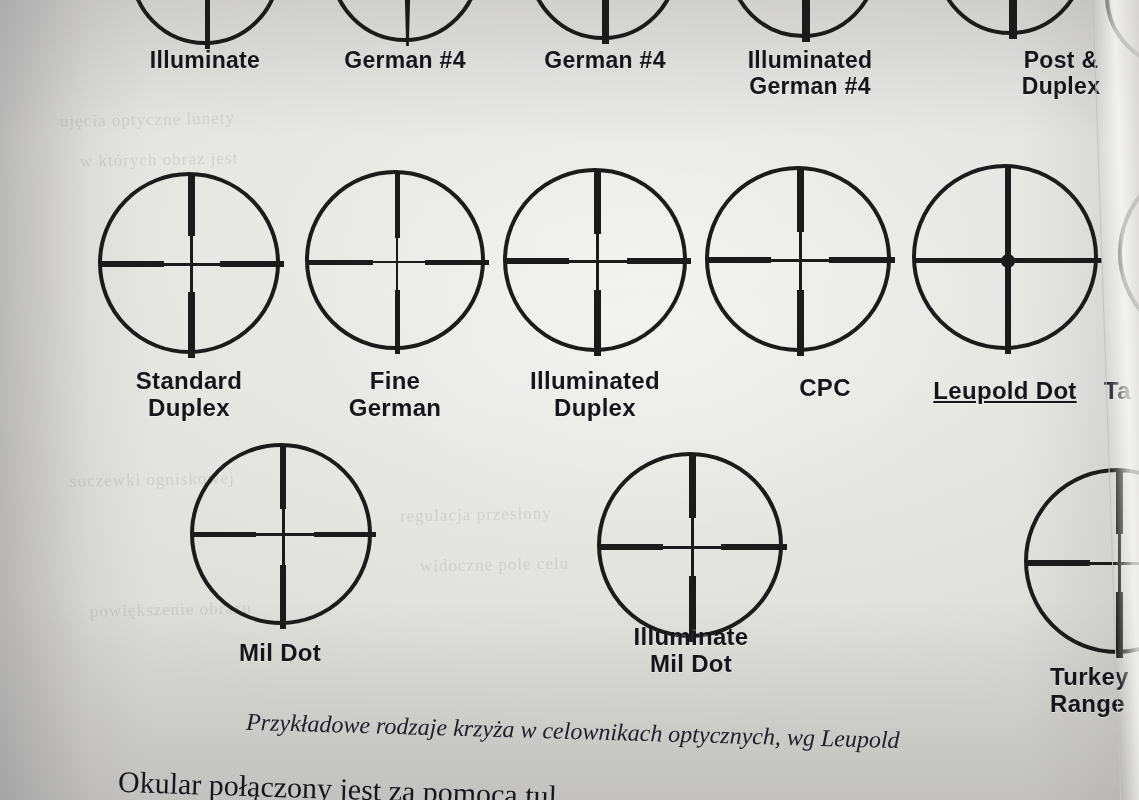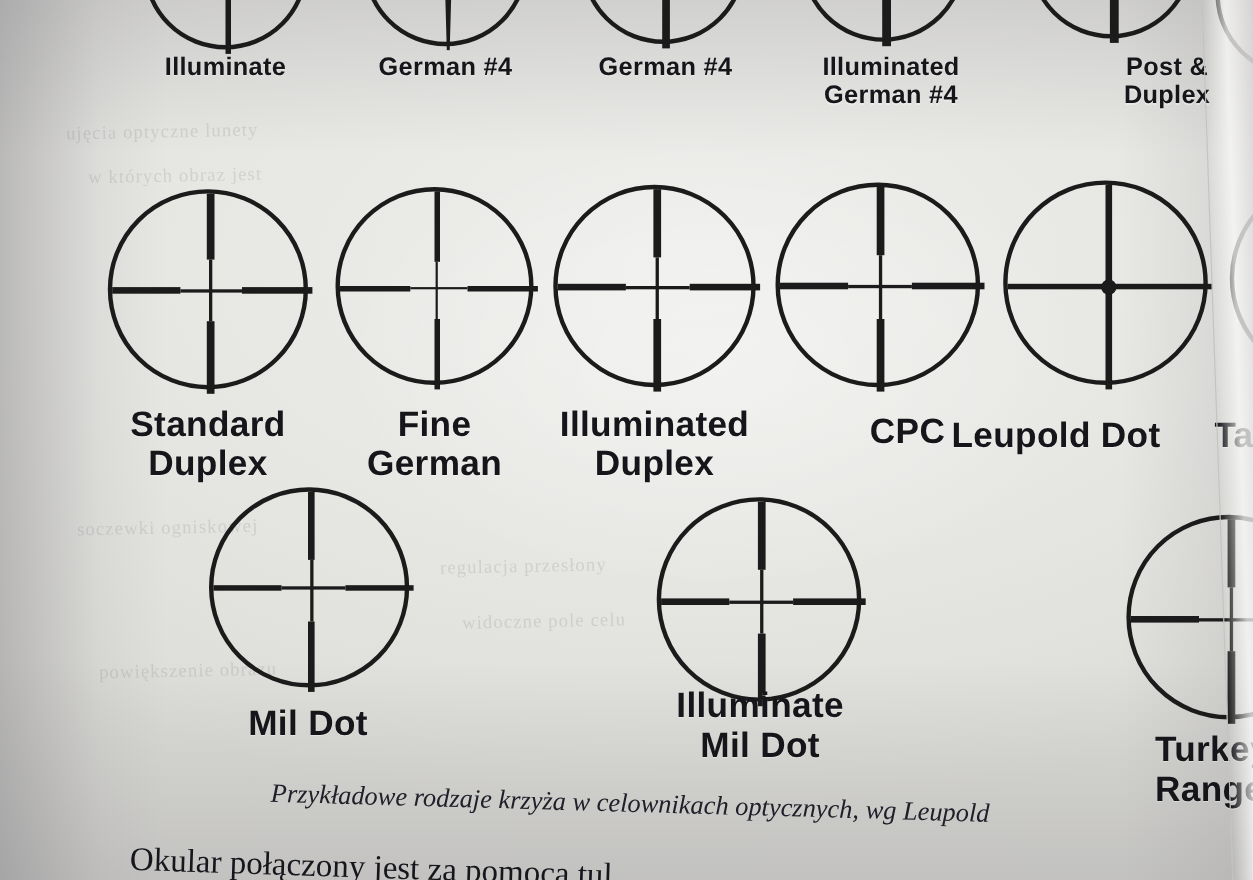--- a/index.html
+++ b/index.html
@@ -74,21 +74,21 @@
   .caption {
     position: absolute;
     text-align: center;
     font-weight: bold;
     color: #15151a;
     line-height: 1.12;
     letter-spacing: 0.3px;
     text-shadow: 0 1px 0 rgba(255,255,255,0.35);
   }
   .caption.small { font-size: 23px; }
-  .caption.mid { font-size: 32px; }
+  .caption.mid { font-size: 24px; }
 
   .figcaption {
     position: absolute;
     font-family: "Liberation Serif", serif;
     font-style: italic;
     font-size: 24px;
     color: #20202a;
     white-space: nowrap;
     transform: rotate(1.6deg);
   }
@@ -204,21 +204,21 @@
     <div class="h" style="left:62px; top:89px; width:58px; height:3px;"></div>
     <div class="h" style="left:120px; top:87px; width:66px; height:6px;"></div>
   </div>
   <div class="caption mid" style="left:732px; top:375px; width:186px;">CPC</div>
 
   <div class="reticle" style="left:912px; top:164px; width:186px; height:186px;">
     <div class="v" style="left:89px; top:0; width:6px; height:186px;"></div>
     <div class="h" style="left:0; top:90px; width:186px; height:5px;"></div>
     <div style="position:absolute; left:85px; top:86px; width:14px; height:14px; background:#1b1b1b; border-radius:50%;"></div>
   </div>
-  <div class="caption mid" style="left:860px; top:378px; width:200px;">Leupold Dot</div>
+  <div class="caption mid" style="left:905px; top:378px; width:200px;text-decoration:underline;">Leupold Dot</div>
 
   <div class="reticle" style="left:1118px; top:160px; width:186px; height:186px;"></div>
   <div class="caption mid" style="left:1104px; top:378px; width:60px; text-align:left;">Ta</div>
 
   <div class="reticle" style="left:190px; top:443px; width:182px; height:182px;">
     <div class="v" style="left:86px; top:0; width:6px; height:62px;"></div>
     <div class="v" style="left:88px; top:62px; width:3px; height:56px;"></div>
     <div class="v" style="left:86px; top:118px; width:6px; height:64px;"></div>
     <div class="h" style="left:0; top:85px; width:62px; height:5px;"></div>
     <div class="h" style="left:62px; top:86px; width:58px; height:3px;"></div>

